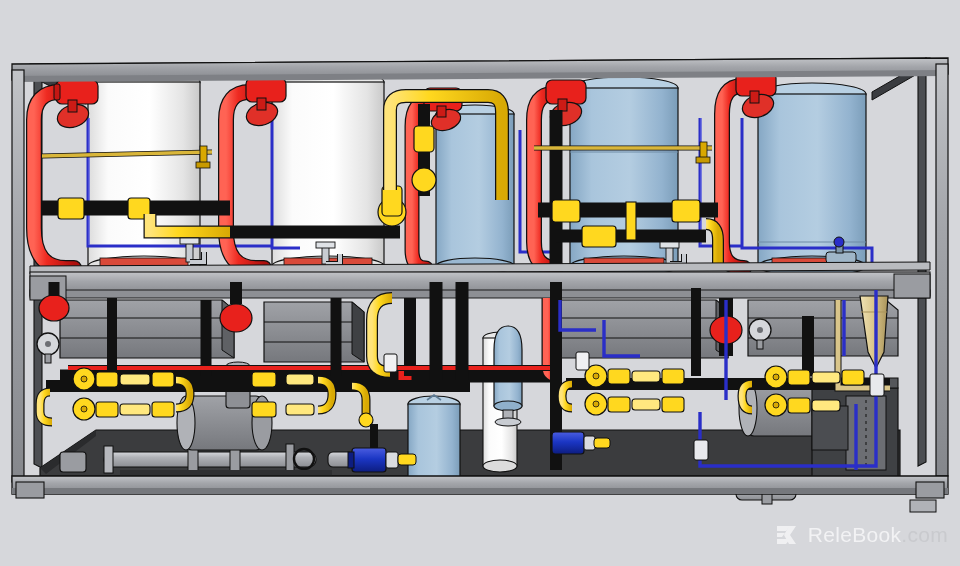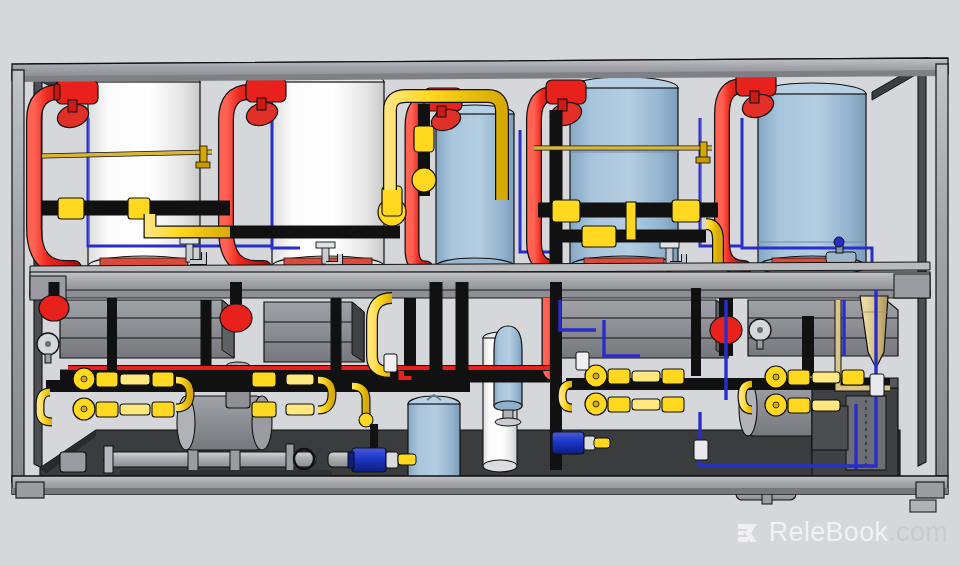--- a/index.html
+++ b/index.html
@@ -11,21 +11,21 @@
   }
   #stage{position:absolute;inset:0;}
   svg{display:block;}
   .wm{
     position:absolute;right:12px;bottom:18px;
     display:flex;align-items:center;gap:8px;
     user-select:none;pointer-events:none;
   }
   .wm-mark{width:26px;height:26px;}
   .wm-text{
-    font-size:27px;letter-spacing:.3px;font-weight:400;
+    font-size:21px;letter-spacing:.3px;font-weight:400;
     display:flex;align-items:baseline;
   }
   .wm-a{color:#f2f2f4;}
   .wm-b{color:#c9cace;}
 </style>
 </head>
 <body>
 
 <div id="stage">
 <svg width="960" height="566" viewBox="0 0 960 566">

